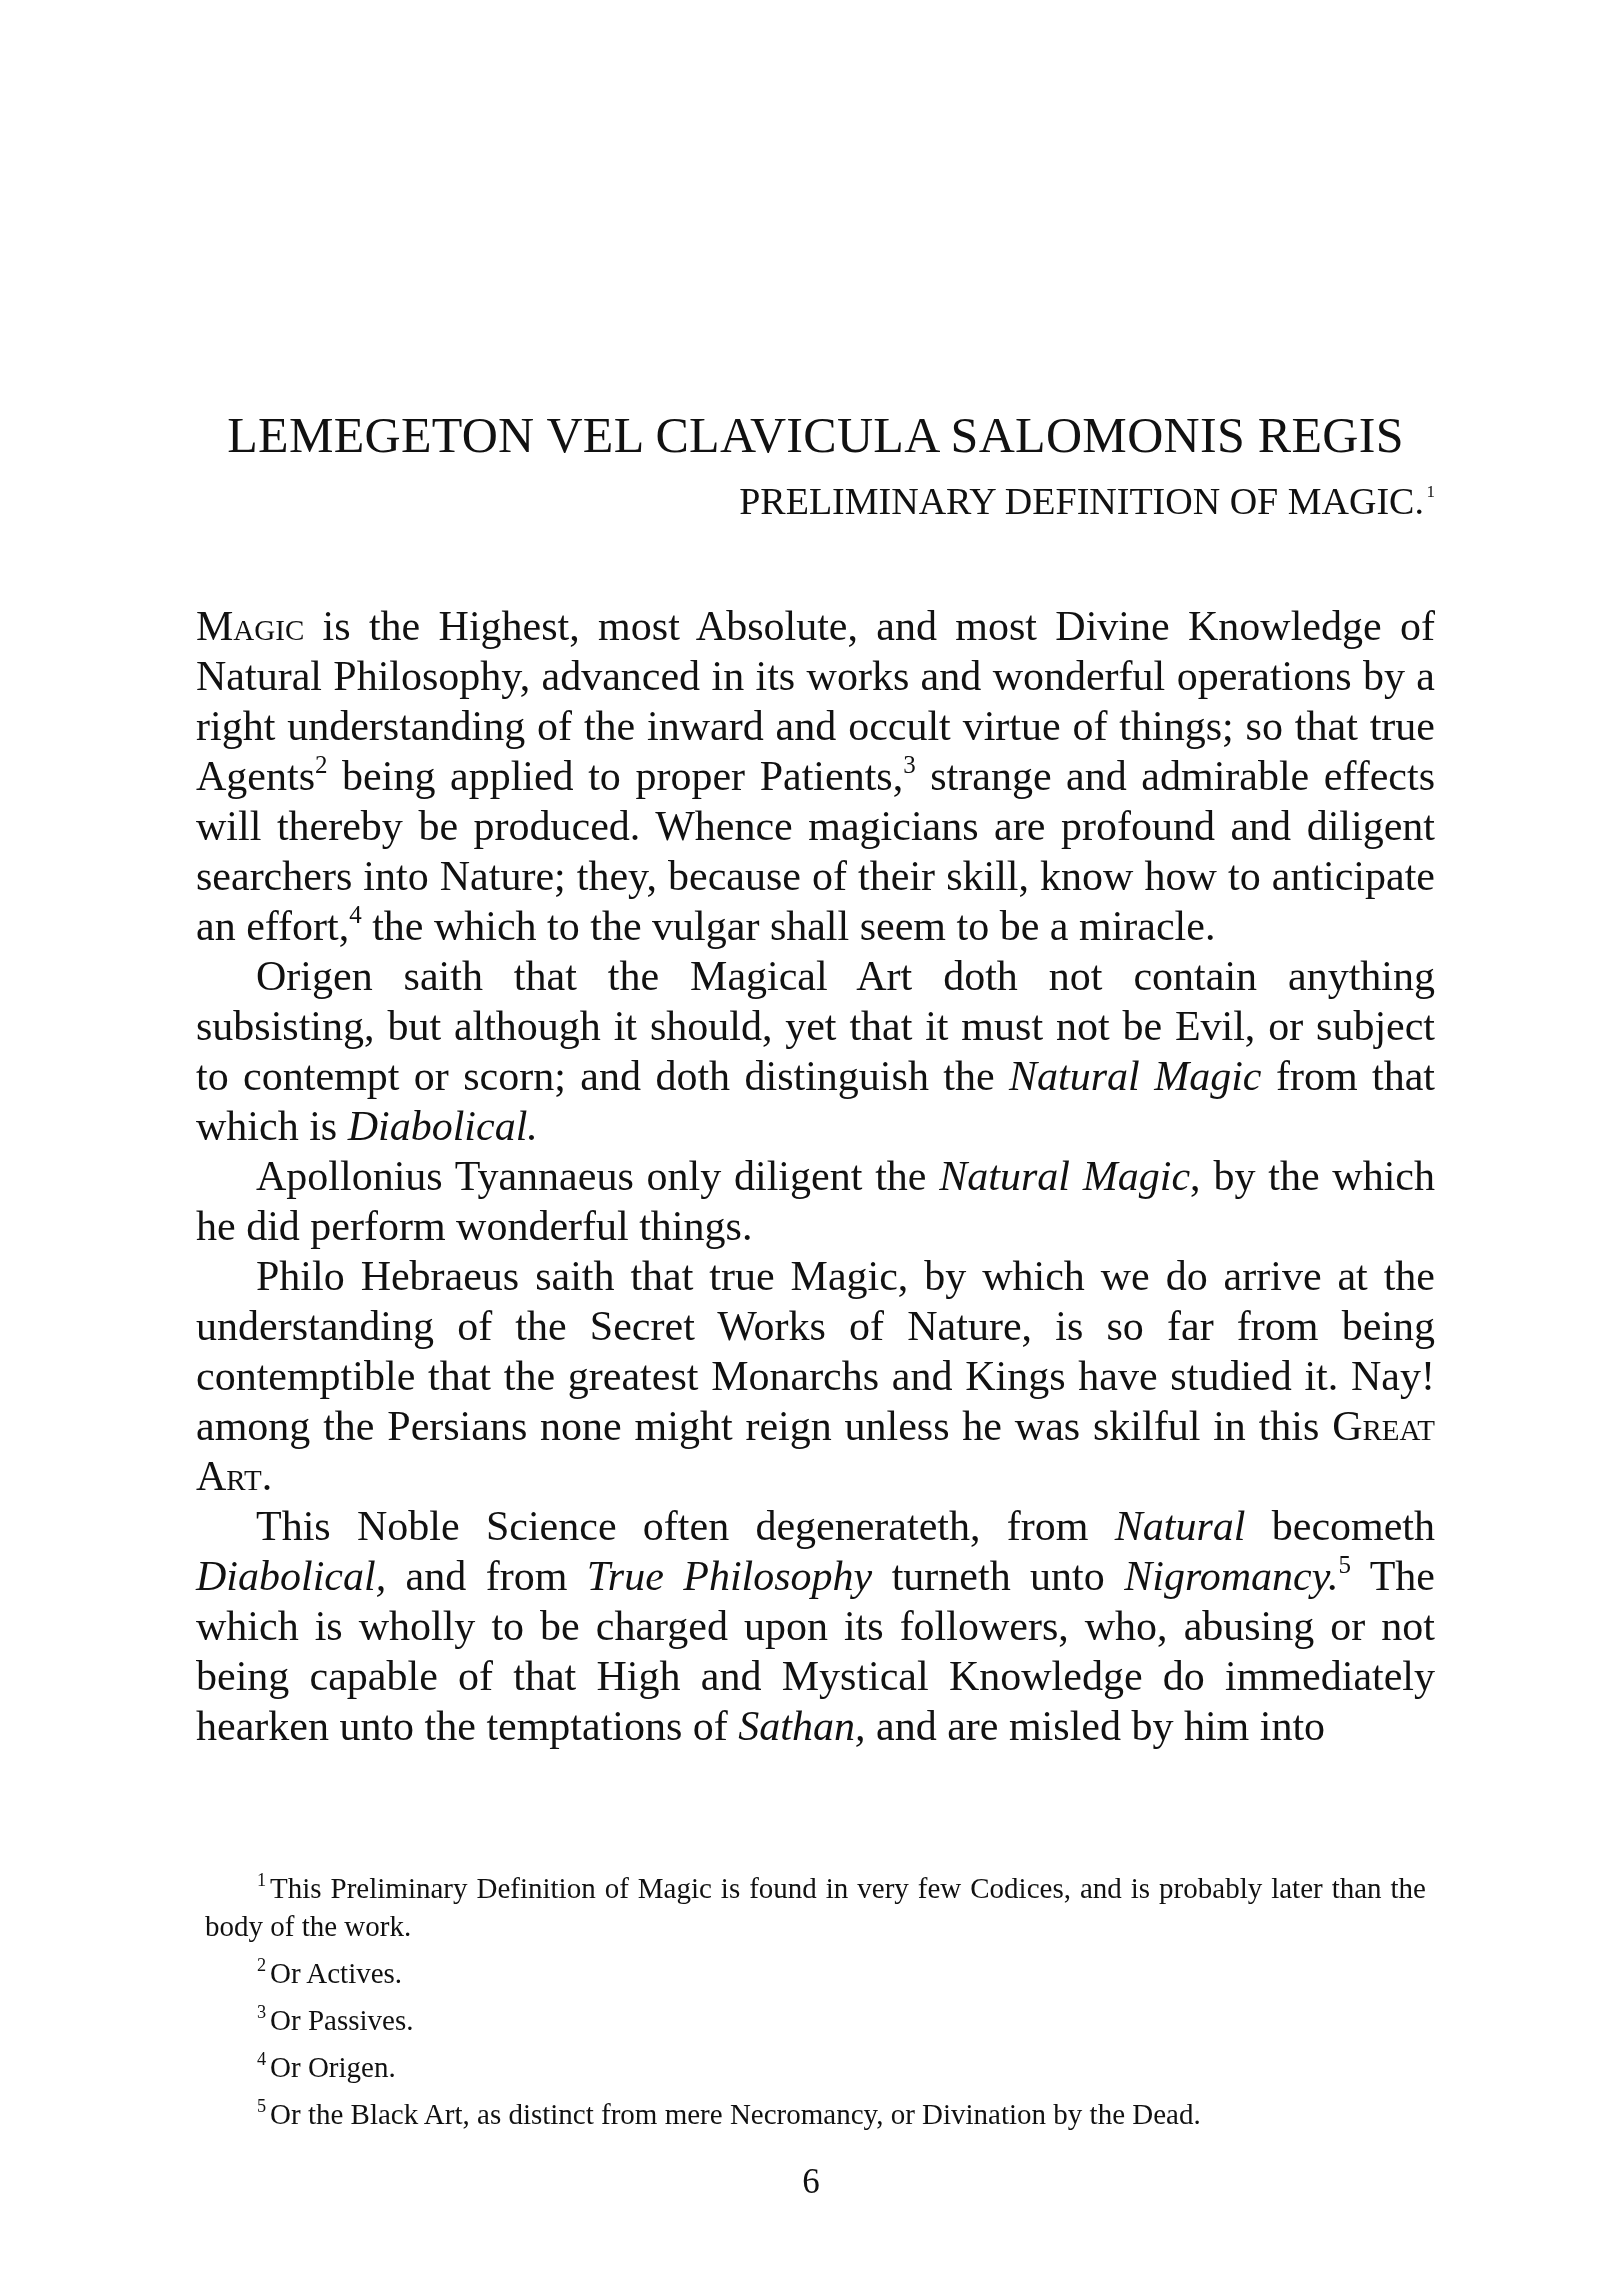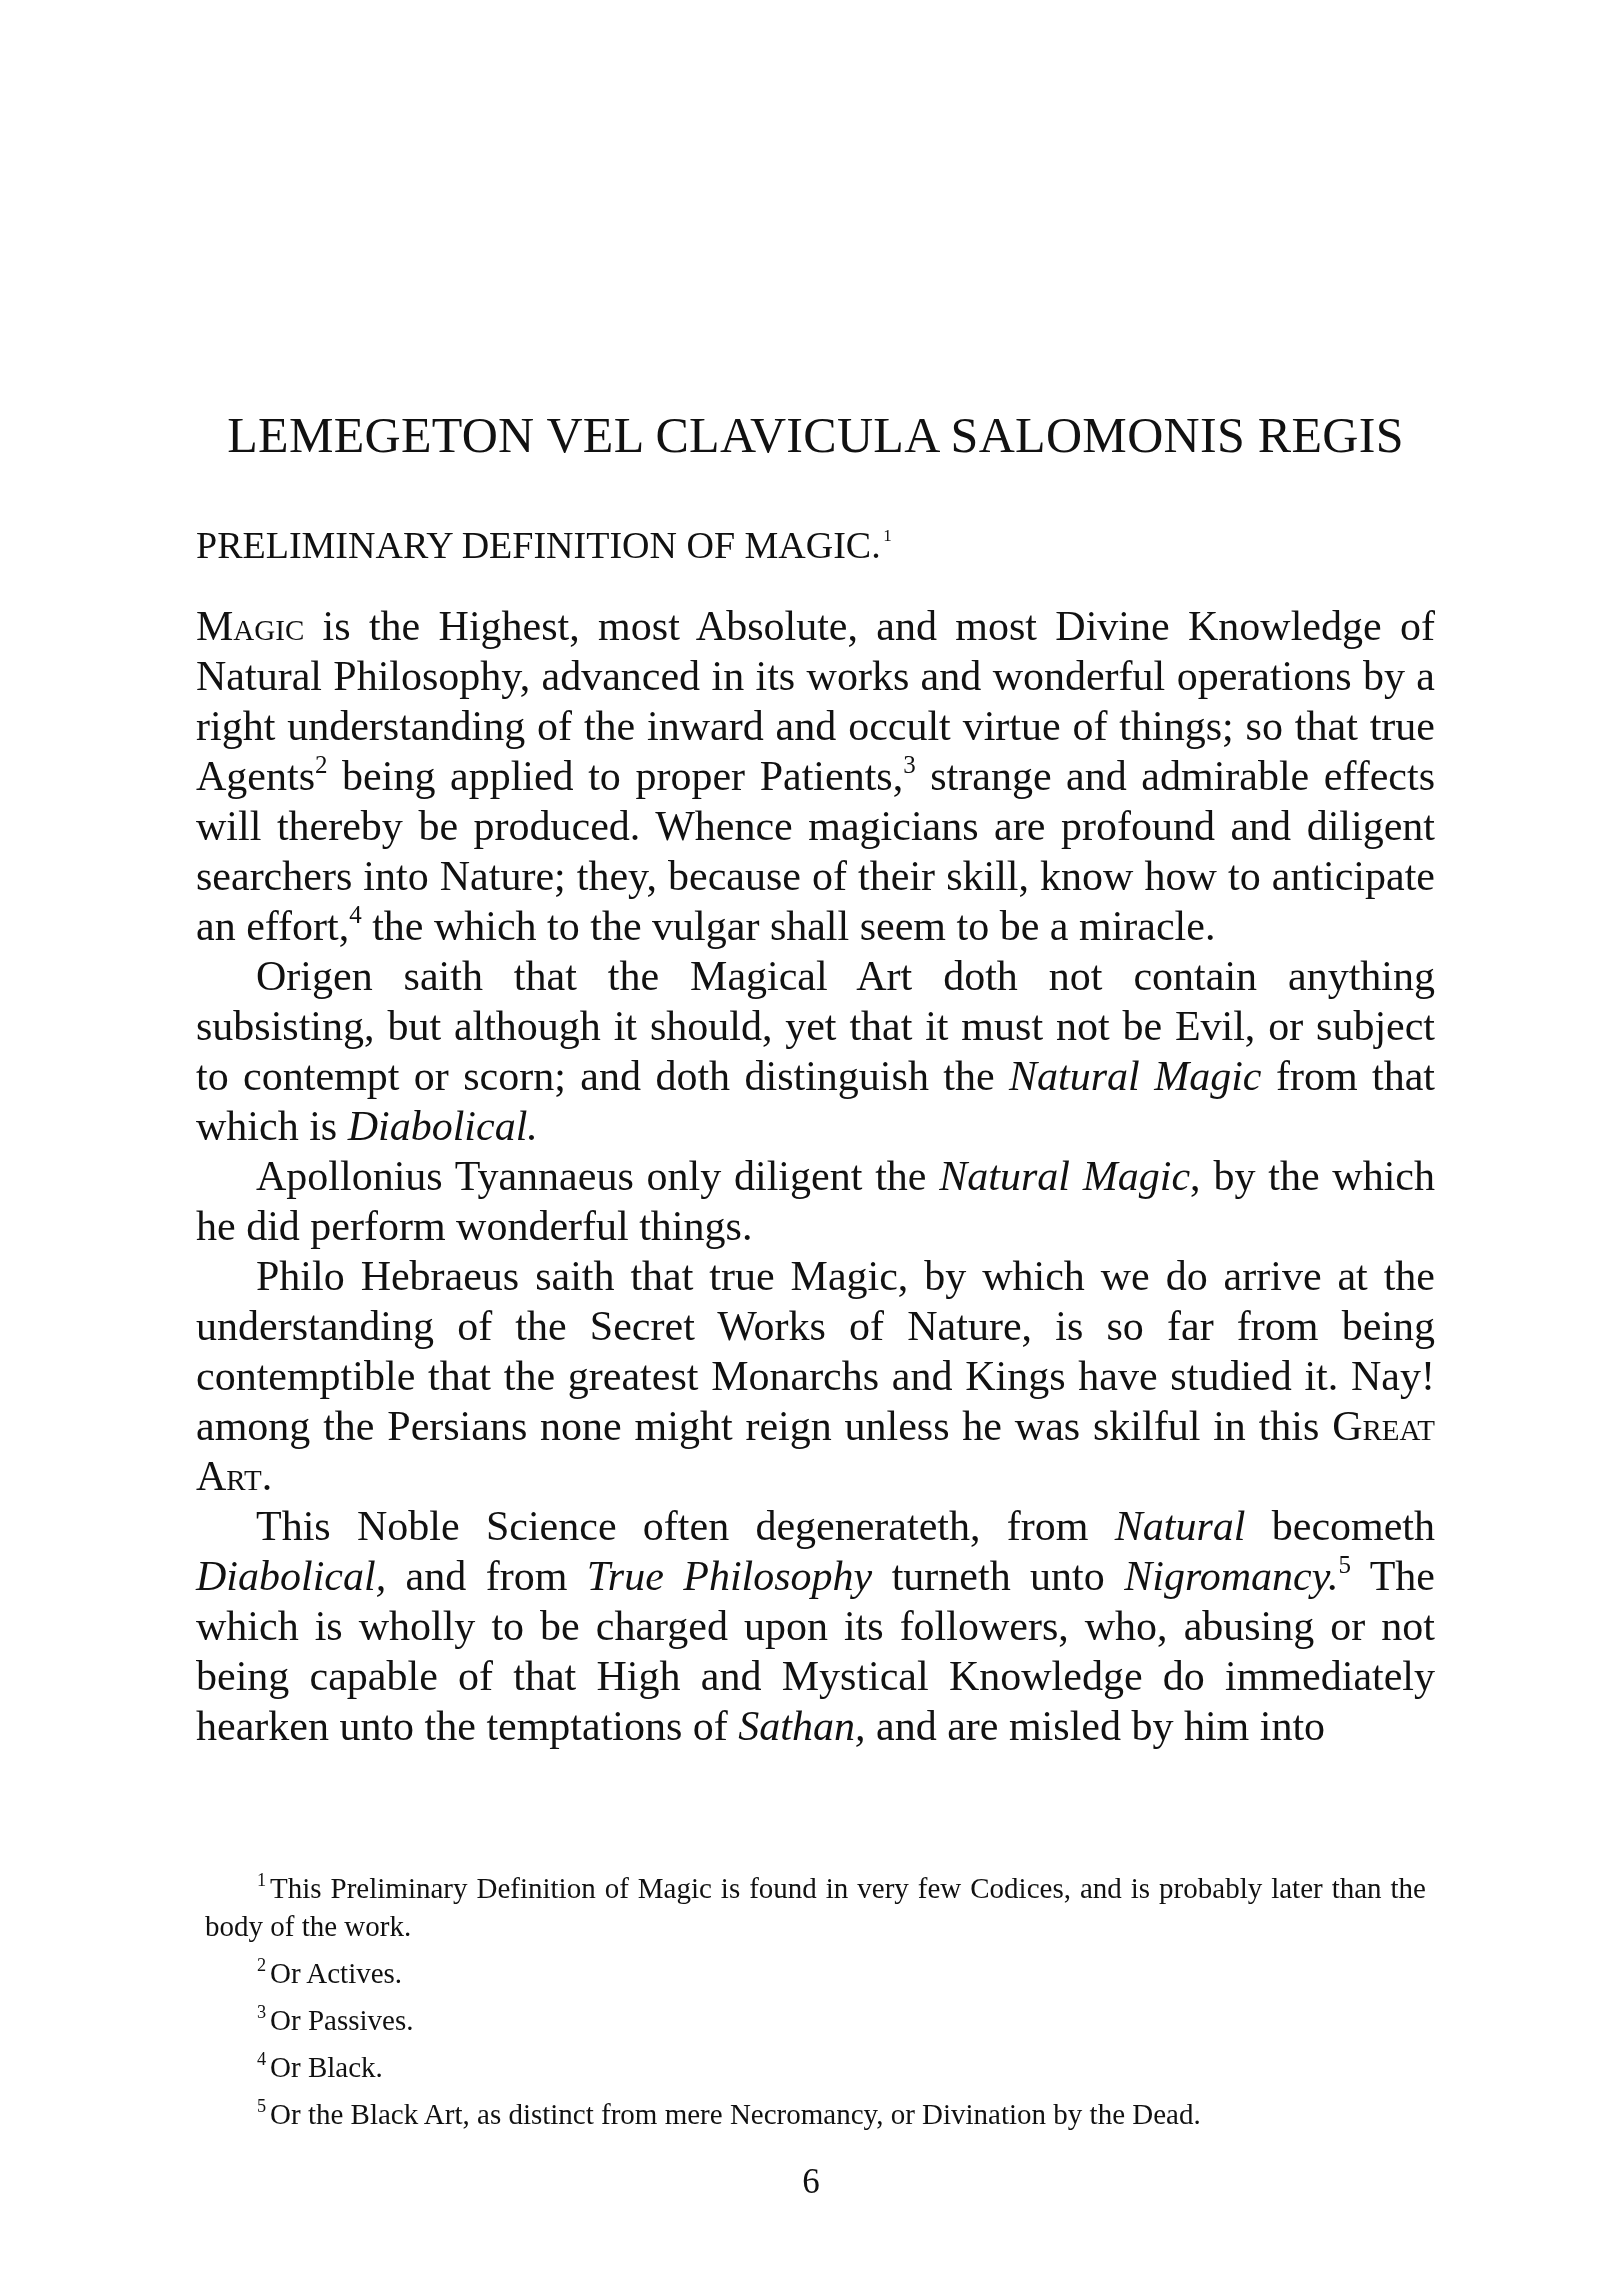--- a/index.html
+++ b/index.html
@@ -5,22 +5,22 @@
   html, body { margin: 0; padding: 0; background: #ffffff; }
   body {
     width: 1622px; height: 2295px; position: relative; overflow: hidden;
     font-family: "Liberation Serif", "DejaVu Serif", serif; color: #111111;
   }
   .page-title {
     position: absolute; left: 196px; width: 1239px; top: 409px;
     text-align: center; font-size: 50px; line-height: 52px; letter-spacing: 0.3px;
   }
   .page-subtitle {
-    position: absolute; left: 196px; width: 1239px; top: 520px;
-    text-align: left; font-size: 38px; line-height: 50px;
+    position: absolute; left: 196px; width: 1239px; top: 476px;
+    text-align: right; font-size: 38px; line-height: 50px;
   }
   .page-subtitle sup { font-size: 17px; vertical-align: 17px; line-height: 0; margin-left: 2.6px; }
   .body-text {
     position: absolute; left: 196px; width: 1239px; top: 601px;
     font-size: 42px; line-height: 50px; text-align: justify; hyphens: none;
   }
   .body-text p { margin: 0; }
   .body-text p.indent { text-indent: 60px; }
   .sc { font-variant: small-caps; }
   .fnref { font-size: 25px; vertical-align: 17px; line-height: 0; }
@@ -48,18 +48,18 @@
     <p class="indent"><span>Origen saith that the Magical Art doth not contain anything subsisting, but although it should, yet that it must not be Evil, or subject to contempt or scorn; and doth distinguish the </span><em>Natural Magic</em><span> from that which is </span><em>Diabolical.</em></p>
     <p class="indent"><span>Apollonius Tyannaeus only diligent the </span><em>Natural Magic</em><span>, by the which he did perform wonderful things.</span></p>
     <p class="indent"><span>Philo Hebraeus saith that true Magic, by which we do arrive at the understanding of the Secret Works of Nature, is so far from being con­temptible that the greatest Monarchs and Kings have studied it. Nay! among the Persians none might reign unless he was skilful in this </span><span class="sc">Great Art</span><span>.</span></p>
     <p class="indent"><span>This Noble Science often degenerateth, from </span><em>Natural</em><span> becometh </span><em>Dia­bolical,</em><span> and from </span><em>True Philosophy</em><span> turneth unto </span><em>Nigromancy.</em><sup class="fnref">5</sup><span> The which is wholly to be charged upon its followers, who, abusing or not being capable of that High and Mystical Knowledge do immediately hearken unto the temptations of </span><em>Sathan,</em><span> and are misled by him into</span></p>
   </div>
 
 <div class="footnotes" id="footnotes">
     <p><sup class="fnnum">1</sup><span>This Preliminary Definition of Magic is found in very few Codices, and is probably later than the body of the work.</span></p>
     <p><sup class="fnnum">2</sup><span>Or Actives.</span></p>
     <p><sup class="fnnum">3</sup><span>Or Passives.</span></p>
-    <p><sup class="fnnum">4</sup><span>Or Black.</span></p>
+    <p><sup class="fnnum">4</sup><span>Or Origen.</span></p>
     <p><sup class="fnnum">5</sup><span>Or the Black Art, as distinct from mere Necromancy, or Divination by the Dead.</span></p>
   </div>
 
 <div class="page-number">6</div>
 
 
 </body></html>

